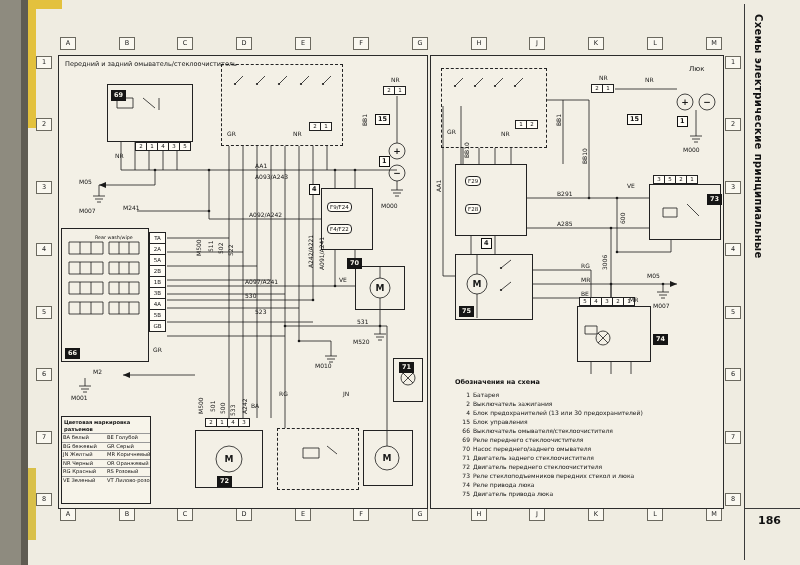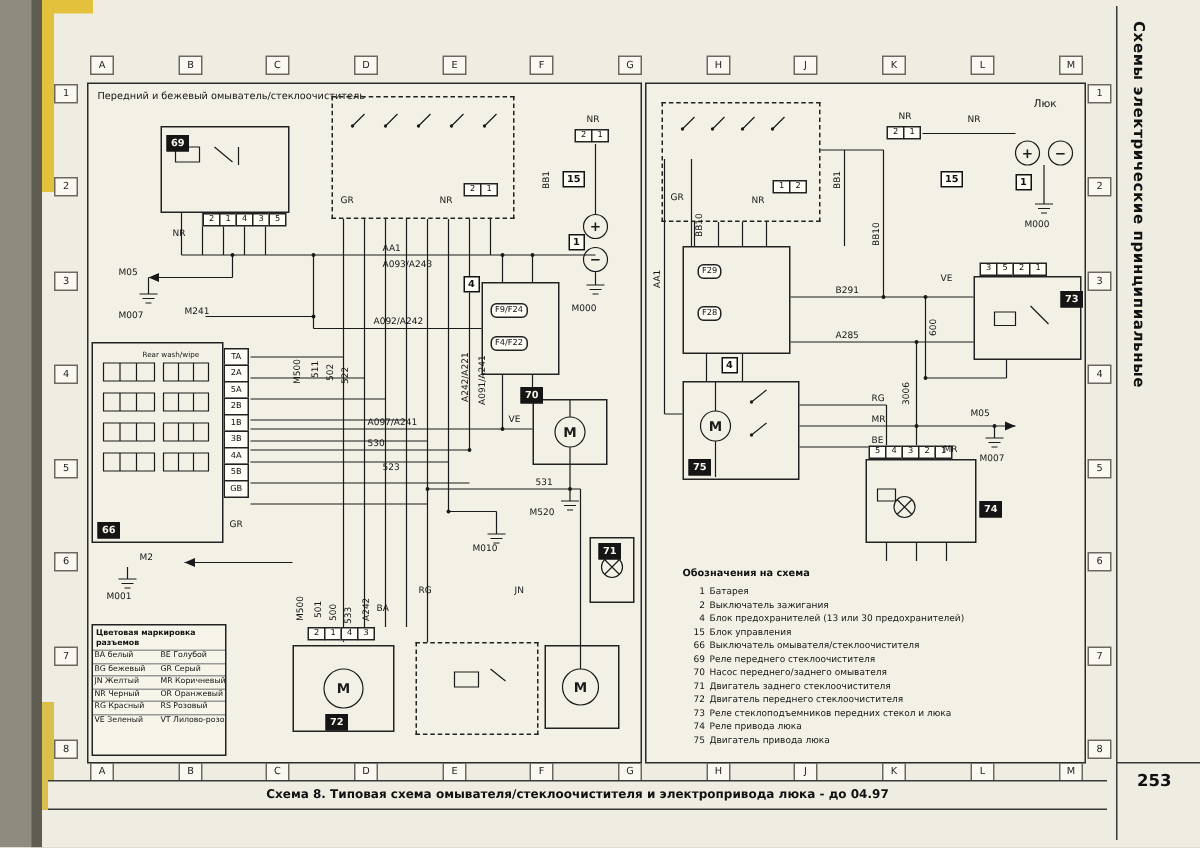--- a/index.html
+++ b/index.html
@@ -90,23 +90,22 @@
   <div class="gl" style="left:725px;top:181px">3</div>
   <div class="gl" style="left:725px;top:243px">4</div>
   <div class="gl" style="left:725px;top:306px">5</div>
   <div class="gl" style="left:725px;top:368px">6</div>
   <div class="gl" style="left:725px;top:431px">7</div>
   <div class="gl" style="left:725px;top:493px">8</div>
 
   <div class="side-rule"></div>
   <div class="side-title">Схемы электрические принципиальные</div>
   <div class="side-hr"></div>
-  <div class="pagenum">253</div>
-
-  <div class="caption">Схема 8. Типовая схема омывателя/стеклоочистителя и электропривода люка - до 04.97</div>
+  <div class="pagenum">186</div>
+
 
   <div class="panel" style="left:58px;top:55px;width:368px;height:452px">
     <svg class="wiring" width="368" height="452" viewBox="0 0 368 452">
       <g stroke="#1a1a1a" stroke-width="0.8" fill="none">
         <path d="M62,86 V114 M76,86 V114 M90,86 V114 M104,86 V114 M118,86 V114 M62,114 H338 M338,40 V87 M338,125 V134 M170,90 V372 M184,90 V362 M198,90 V362 M212,90 V362 M226,90 V372 M240,90 V285 M254,90 V244 M268,90 V114 M150,114 V163 M150,163 H262 M276,114 V132 M296,114 V132 M276,194 V230 M296,194 V210 M108,230 H296 M108,182 H170 M108,196 H184 M108,210 H198 M108,224 H212 M108,238 H226 M108,252 H240 M108,266 H254 M108,280 H226 M40,129 H96 M96,114 V129 M40,129 V140 M78,155 H150 M64,319 H136 M26,322 V330 M108,244 H254 M226,270 H328 M328,270 V374 M321,210 V222 M321,242 V278 M240,285 H272 M272,285 V300 M328,374 V390"></path>
         <path d="M58,42 h16 v10 h-16 z M84,42 l12,10 M100,42 v12"></path>
         <path d="M176,28 l8,-8 M198,28 l8,-8 M220,28 l8,-8 M242,28 l8,-8 M264,28 l8,-8"></path>
         <path d="M10,186h34v12h-34z M21,186v12 M32,186v12 M50,186h30v12h-30z M60,186v12 M70,186v12 M10,206h34v12h-34z M21,206v12 M32,206v12 M50,206h30v12h-30z M60,206v12 M70,206v12 M10,226h34v12h-34z M21,226v12 M32,226v12 M50,226h30v12h-30z M60,226v12 M70,226v12 M10,246h34v12h-34z M21,246v12 M32,246v12 M50,246h30v12h-30z M60,246v12 M70,246v12"></path>
         <path d="M244,392 h16 v10 h-16 z M268,390 l10,8"></path>
         <circle cx="321" cy="232" r="10"></circle>
@@ -138,21 +137,21 @@
       <path fill="#1a1a1a" d="M40,129 l7,-3 v6 z M64,319 l7,-3 v6 z"></path>
       <g font-family="DejaVu Sans, sans-serif" font-size="9" font-weight="bold" fill="#1a1a1a" text-anchor="middle">
         <text x="321" y="235">M</text>
         <text x="170" y="406">M</text>
         <text x="328" y="405">M</text>
         <text x="338" y="98">+</text>
         <text x="338" y="120">−</text>
       </g>
     </svg>
 
-    <div class="lbl ttl" style="left:6px;top:5px">Передний и бежевый омыватель/стеклоочиститель</div>
+    <div class="lbl ttl" style="left:6px;top:5px">Передний и задний омыватель/стеклоочиститель</div>
 
     <div class="box" style="left:48px;top:28px;width:86px;height:58px"></div>
     <div class="box dashed" style="left:162px;top:8px;width:122px;height:82px"></div>
     <div class="box" style="left:262px;top:132px;width:52px;height:62px"></div>
     <div class="box" style="left:296px;top:210px;width:50px;height:44px"></div>
     <div class="box" style="left:2px;top:172px;width:88px;height:134px"></div>
     <div class="box" style="left:136px;top:374px;width:68px;height:58px"></div>
     <div class="box dashed" style="left:218px;top:372px;width:82px;height:62px"></div>
     <div class="box" style="left:334px;top:302px;width:30px;height:44px"></div>
     <div class="box" style="left:304px;top:374px;width:50px;height:56px"></div>

